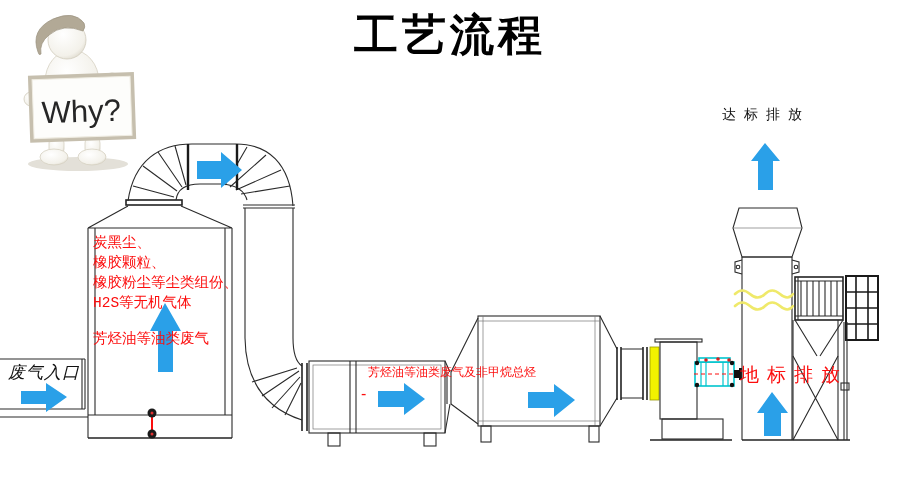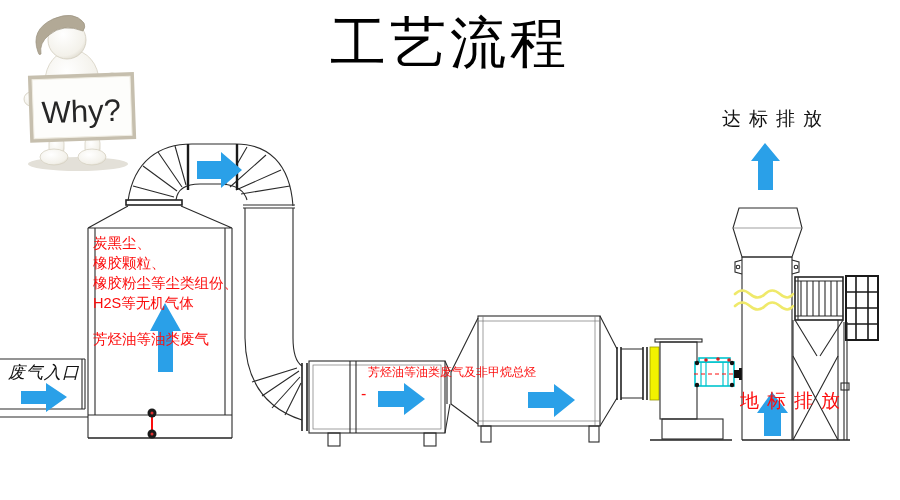--- a/index.html
+++ b/index.html
@@ -11,31 +11,31 @@
   .line{stroke:#2a2a2a;stroke-width:1.1;fill:none;}
   .thick{stroke:#1a1a1a;stroke-width:2.4;fill:none;}
   .mid{stroke:#222;stroke-width:1.6;fill:none;}
   .fine{stroke:#777;stroke-width:.7;fill:none;}
   .arrow{fill:var(--c-arrow,#2AA0E8);stroke:none;}
   .flange-y{fill:var(--c-flange,#F2F200);stroke:#9a9a00;stroke-width:.8;}
   .wave{stroke:#efe96a;stroke-width:2.6;fill:none;stroke-linecap:round;}
   .cyanline{stroke:var(--c-motor,#00C5CE);stroke-width:1.6;fill:#fff;}
   .redline{stroke:var(--c-warning,#FC0D0D);}
   .lbl{position:absolute;white-space:nowrap;}
-  .title{left:0;right:0;top:6px;text-align:center;font-size:56px;font-weight:normal;
+  .title{left:0;right:0;top:6px;text-align:center;font-size:44px;font-weight:bold;
          letter-spacing:4px;color:#000;}
   .inlet{left:8px;top:361px;font-size:17px;color:#111;letter-spacing:1px;font-style:italic;}
   .pollutants{left:93px;top:233px;color:var(--c-warning,#FC0D0D);font-size:14.5px;
-              line-height:20px;width:140px;white-space:normal;}
+              line-height:20px;width:140px;white-space:normal;font-family:Liberation Mono, monospace;}
   .pollutants div{white-space:nowrap;}
   .pollutants .gap{margin-top:16px;}
   .midlbl{left:368px;top:364px;font-size:12px;color:var(--c-warning,#FC0D0D);}
   .middash{left:361px;top:385px;font-size:16px;color:var(--c-warning,#FC0D0D);}
-  .compliant{left:722px;top:106px;font-size:19px;letter-spacing:8px;color:#111;}
-  .groundlbl{left:740px;top:362px;font-size:19px;letter-spacing:8px;color:var(--c-warning,#FC0D0D);margin-top:26px;}
+  .compliant{left:722px;top:106px;font-size:14px;letter-spacing:8px;color:#111;}
+  .groundlbl{left:740px;top:362px;font-size:19px;letter-spacing:8px;color:var(--c-warning,#FC0D0D);}
   .whytext{font-size:31px;fill:#262626;font-weight:500;}
 </style>
 </head>
 <body>
 
 <div class="stage">
 
   <svg class="diagram" viewBox="0 0 900 500">
 
     <g>

